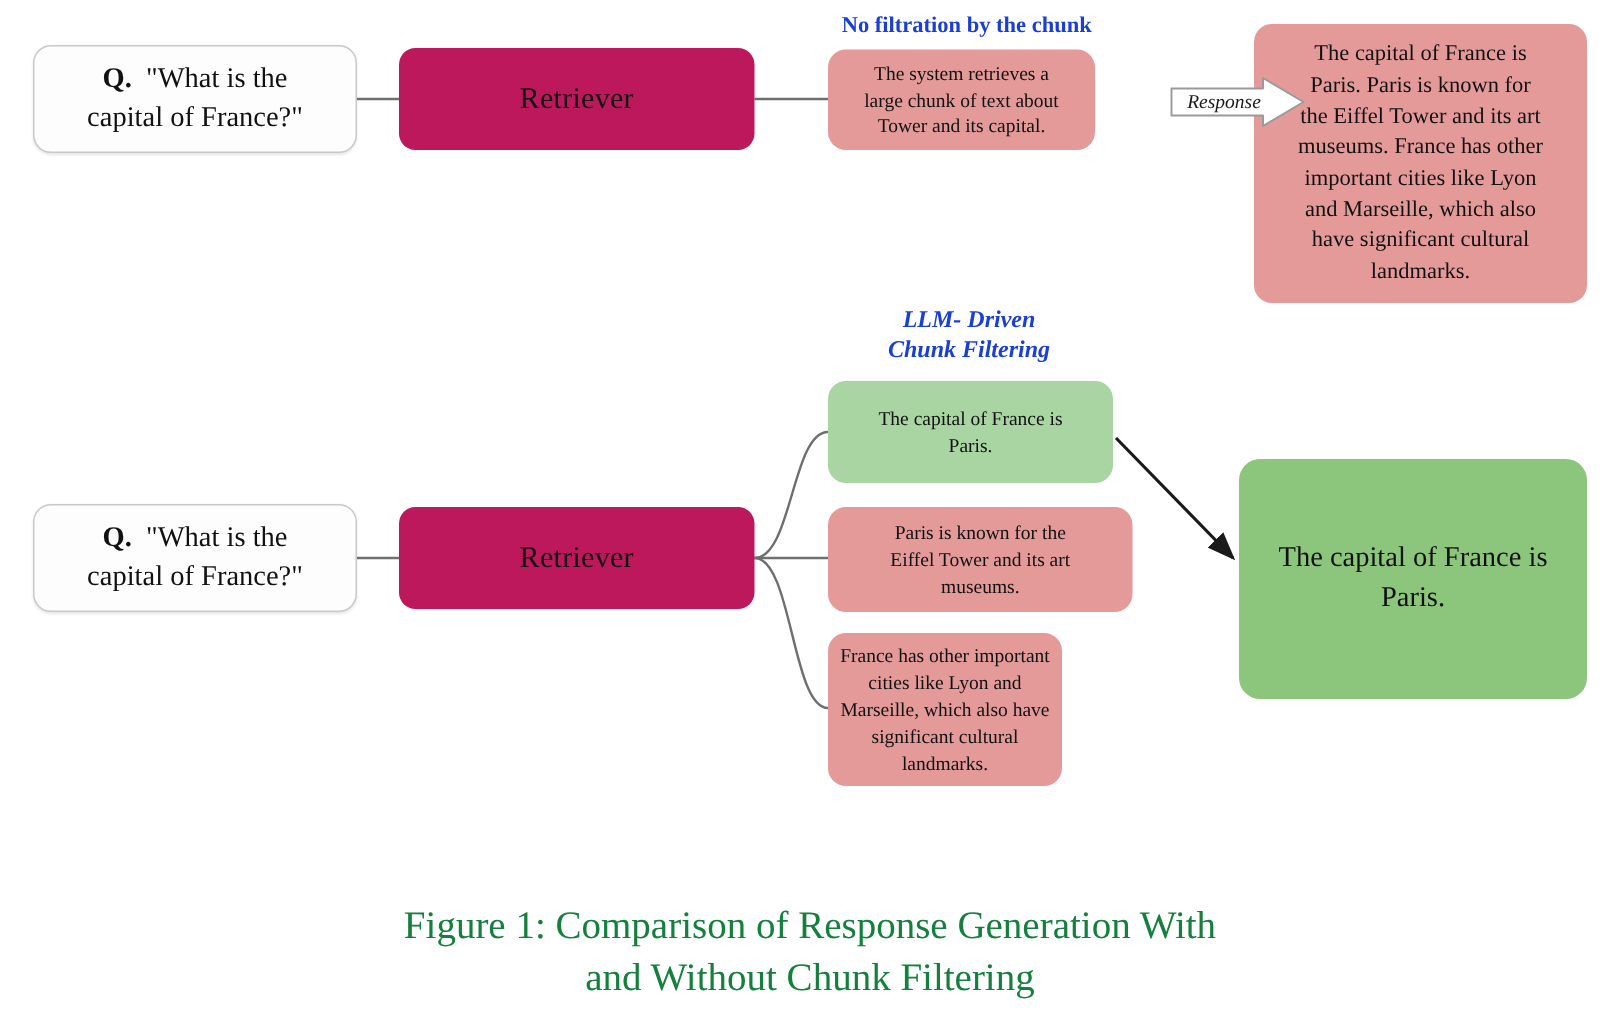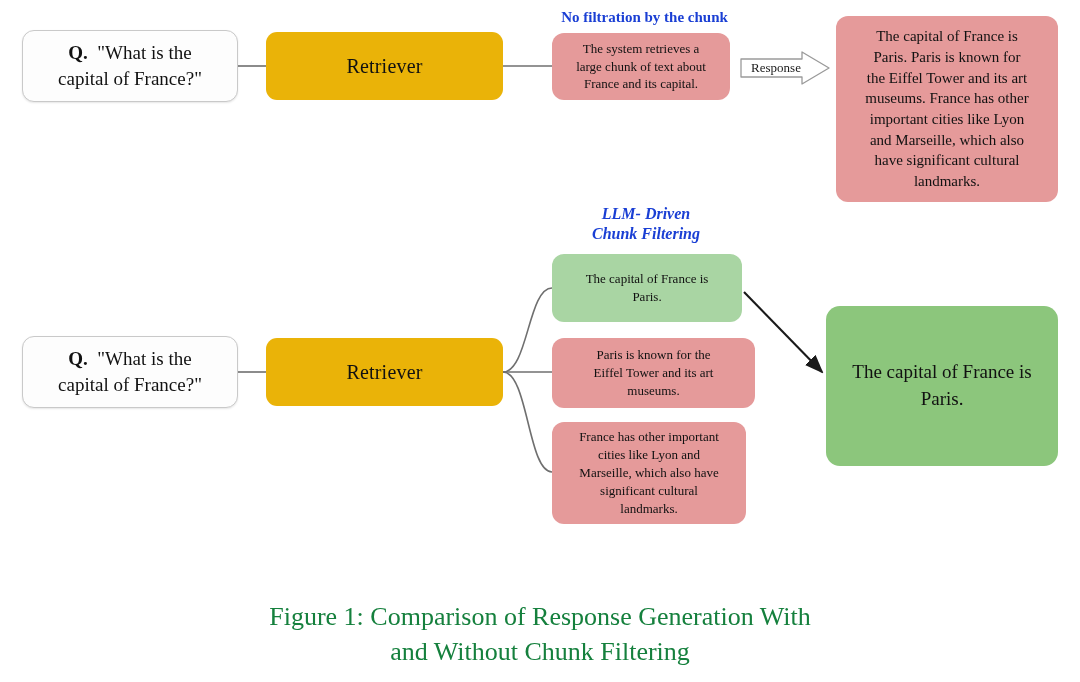--- a/index.html
+++ b/index.html
@@ -58,21 +58,21 @@
     border: 1px solid #c9c9c9;
     border-radius: 12px;
     box-shadow: 0 1px 2px rgba(0,0,0,0.10);
     font-size: 19px;
     line-height: 1.35;
   }
   .q-box .q-label { font-weight: bold; }
 
   
   .retriever-box {
-    background: #eab308;
+    background: #be185d;
     border-radius: 11px;
     font-size: 20px;
     letter-spacing: .2px;
   }
 
   
   .pink-box {
     background: #e59a9a;
     border-radius: 12px;
     line-height: 1.38;
@@ -171,24 +171,24 @@
 
   <div class="node retriever-box" style="left:266px; top:32px; width:237px; height:68px;">
     <span class="node-text">Retriever</span>
   </div>
 
   <div class="annot" id="annot-no-filtration" style="left:532px; top:8px; width:225px;">No filtration by the chunk</div>
 
   <div class="node pink-box" style="left:552px; top:33px; width:178px; height:67px;">
     <span class="node-text fs-small">The system retrieves a
 large chunk of text about
-France and its capital.</span>
-  </div>
-
-  <div id="response-arrow-wrap" style="left:740px; top:51px; width:90px; height:34px;">
+Tower and its capital.</span>
+  </div>
+
+  <div id="response-arrow-wrap" style="left:780px; top:51px; width:90px; height:34px;font-style:italic;">
     <svg width="90" height="34" viewBox="0 0 90 34" aria-hidden="true">
       <polygon points="1,8 62,8 62,1 89,17 62,33 62,26 1,26" fill="#ffffff" stroke="#9a9a9a" stroke-width="1.3" stroke-linejoin="round"></polygon>
     </svg>
     <div id="response-arrow-label">Response</div>
   </div>
 
   <div class="node pink-box" style="left:836px; top:16px; width:222px; height:186px;">
     <span class="node-text fs-mid">The capital of France is
 Paris. Paris is known for
 the Eiffel Tower and its art
@@ -215,21 +215,21 @@
     <span class="node-text fs-small">The capital of France is
 Paris.</span>
   </div>
 
   <div class="node pink-box" style="left:552px; top:338px; width:203px; height:70px;">
     <span class="node-text fs-small">Paris is known for the
 Eiffel Tower and its art
 museums.</span>
   </div>
 
-  <div class="node pink-box" style="left:552px; top:422px; width:194px; height:102px;">
+  <div class="node pink-box" style="left:552px; top:422px; width:156px; height:102px;">
     <span class="node-text fs-small">France has other important
 cities like Lyon and
 Marseille, which also have
 significant cultural
 landmarks.</span>
   </div>
 
   <div class="node green-answer" style="left:826px; top:306px; width:232px; height:160px;">
     <span class="node-text fs-large">The capital of France is
 Paris.</span>

